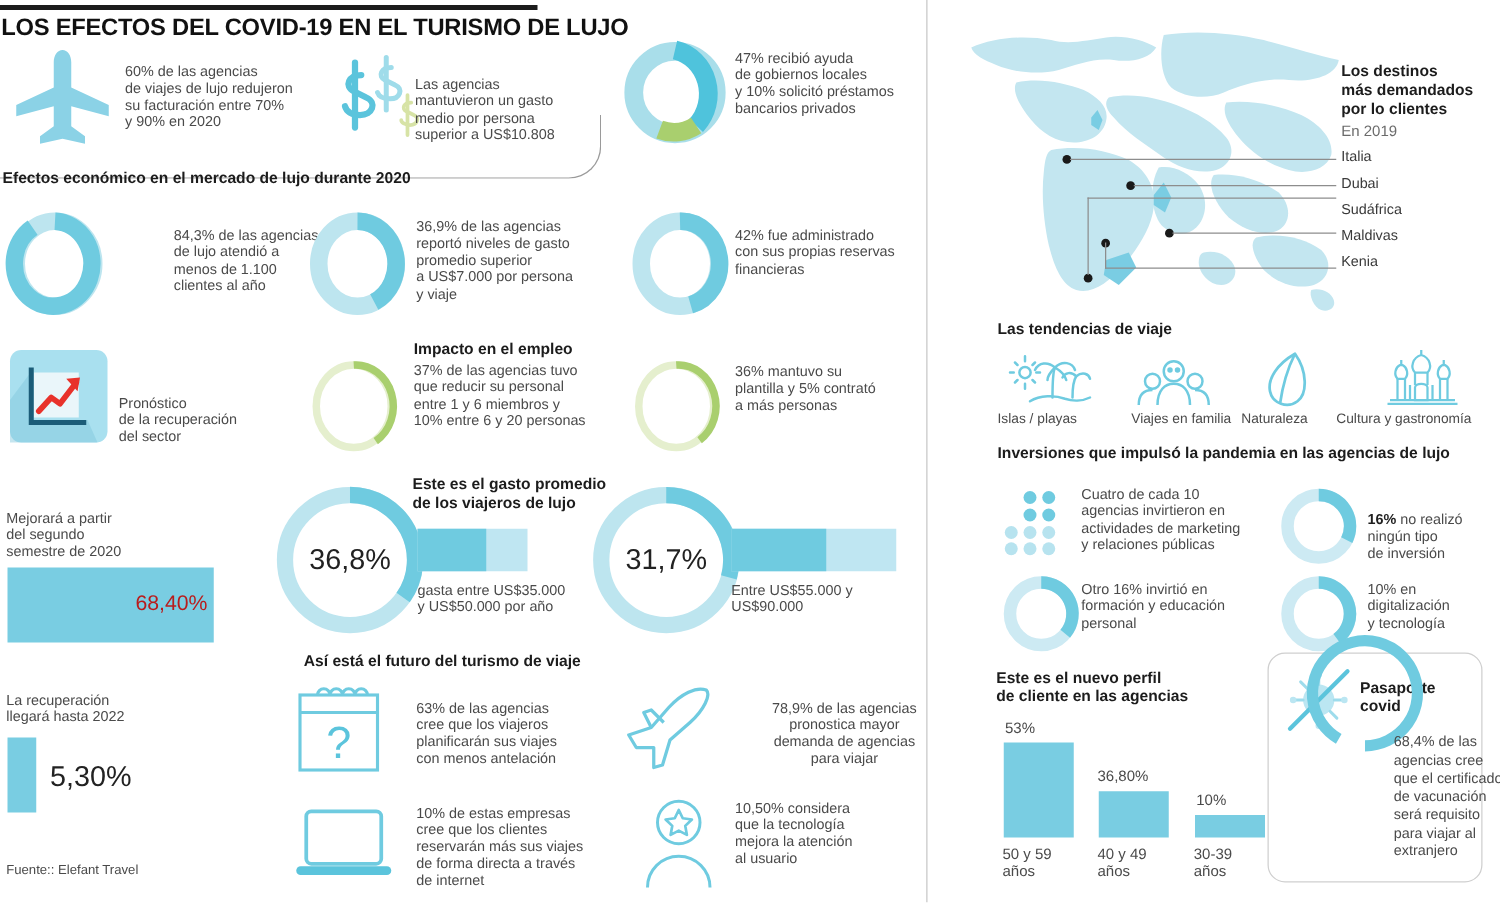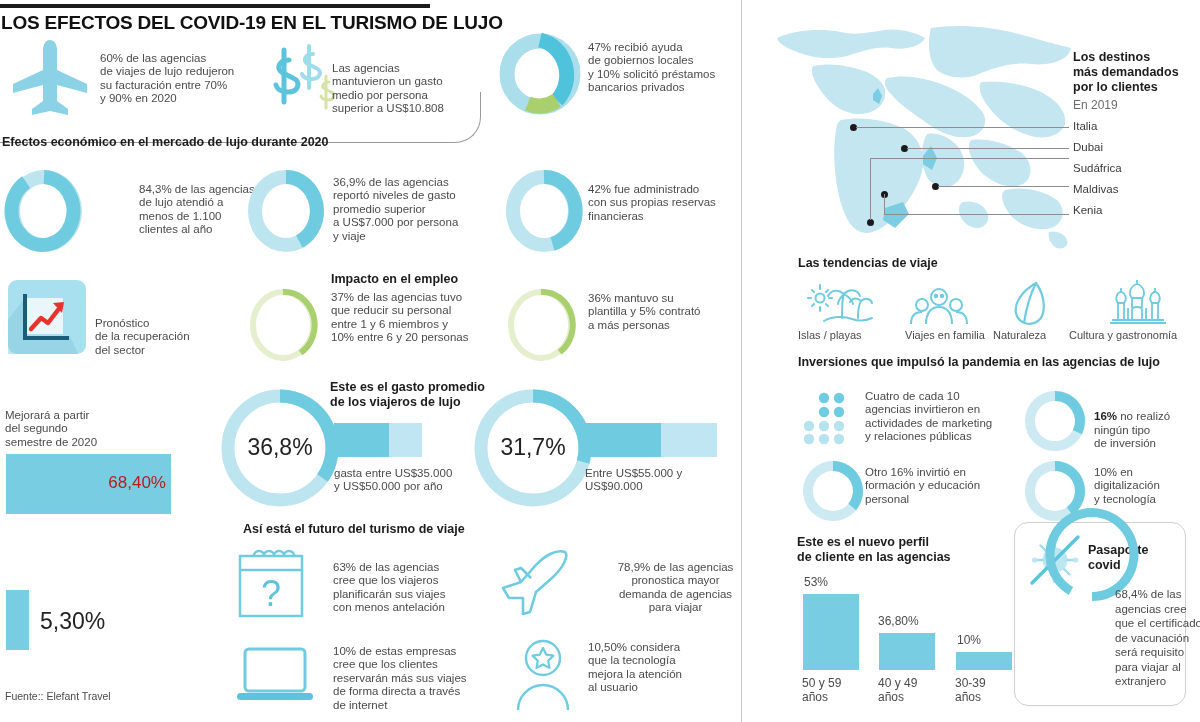--- a/index.html
+++ b/index.html
@@ -174,20 +174,22 @@
   <div class="abs txt" style="left:588px;top:292px;width:175px;">36% mantuvo su
 plantilla y 5% contrató
 a más personas</div>
 
   <div class="abs txt" style="left:5px;top:409px;width:160px;">Mejorará a partir
 del segundo
 semestre de 2020</div>
   <div class="abs bar" style="left:6px;top:454px;width:165px;height:60px;background:#79CDE2;"></div>
   <div class="abs whitepct" style="left:6px;top:473px;width:160px;text-align:right;">68,40%</div>
 
+  <div class="abs txt" style="left:5px;top:555px;width:160px;">La recuperación
+llegará hasta 2022</div>
   <div class="abs bar" style="left:6px;top:590px;width:23px;height:60px;background:#79CDE2;"></div>
   <div class="abs pctbig" style="left:40px;top:608px;">5,30%</div>
 
   <div class="src" style="left:5px;top:690px;">Fuente:: Elefant Travel</div>
 
   <div class="abs sec-head" style="left:330px;top:380px;">Este es el gasto promedio
 de los viajeros de lujo</div>
 
   <div class="abs" style="left:217px;top:385px;">
     <svg width="126" height="126" viewBox="0 0 126 126">

